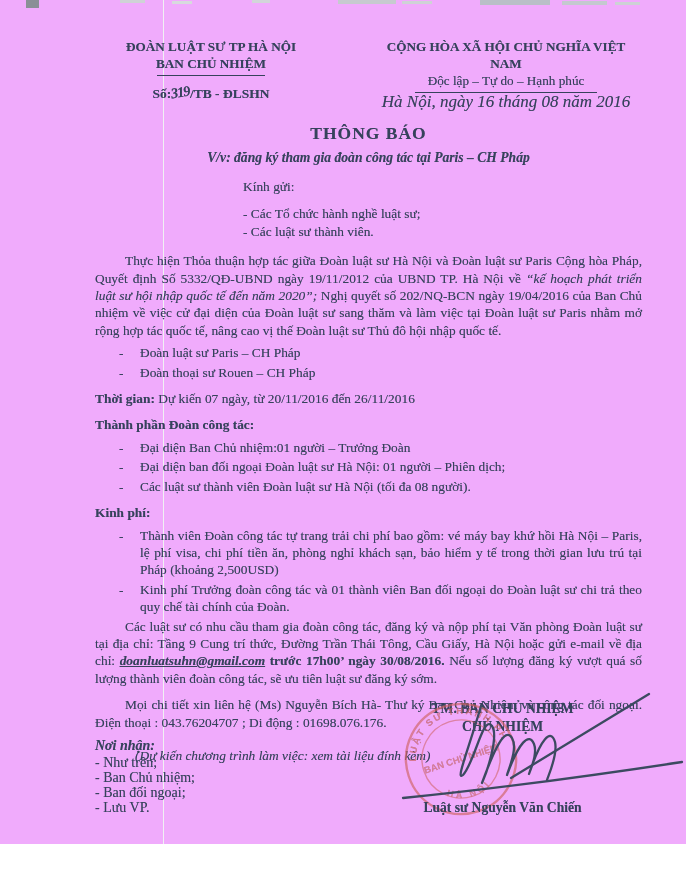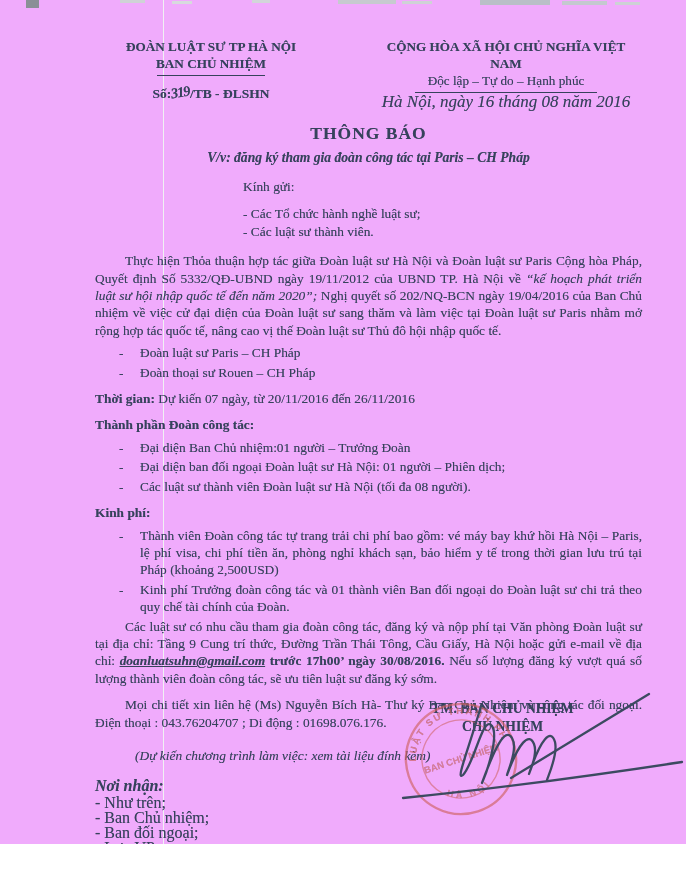--- a/index.html
+++ b/index.html
@@ -40,21 +40,21 @@
   .inline-lbl{font-weight:bold;text-align:center;}
   .email{font-weight:bold;font-style:italic;text-decoration:underline;}
   .deadline{font-weight:bold;}
   .note{margin-top:16px;margin-left:40px;font-style:italic;text-indent:0;}
   
   .sig-head{position:absolute;left:395px;top:700px;width:215px;text-align:center;font-weight:bold;font-size:13.6px;line-height:18px;}
   .sig-name{position:absolute;left:385px;top:800px;width:235px;text-align:center;font-weight:bold;font-size:13.6px;}
   .stamp{position:absolute;left:402px;top:700px;width:118px;height:118px;transform:rotate(-18deg);opacity:.82;}
   .signature{position:absolute;left:393px;top:678px;width:293px;height:132px;}
   
-  .recipients{position:absolute;left:95px;top:738px;font-size:16px;line-height:15px;margin-top:40px;}
+  .recipients{position:absolute;left:95px;top:738px;font-size:14px;line-height:15px;}
   .recipients .rh{font-weight:bold;font-style:italic;margin-bottom:2px;}
   
   .artifact{position:absolute;}
   .a1{left:26px;top:0;width:13px;height:8px;background:#8a8f96;}
   .a2{left:120px;top:0;width:25px;height:3px;background:#cfd2d6;}
   .a3{left:172px;top:1px;width:20px;height:3px;background:#d7dadd;}
   .a4{left:252px;top:0;width:18px;height:3px;background:#d2d5d9;}
   .a5{left:338px;top:0;width:58px;height:4px;background:#c6cacf;}
   .a6{left:402px;top:1px;width:30px;height:3px;background:#ced2d6;}
   .a7{left:480px;top:0;width:70px;height:5px;background:#b9bfc7;}
@@ -180,20 +180,21 @@
   </svg>
 
   <svg class="signature" viewBox="0 0 293 132">
     <g fill="none" stroke="#3c4a61" stroke-width="2.3" stroke-linecap="round" stroke-linejoin="round">
       <path d="M88,28 C76,70 62,104 70,97 C82,84 90,36 99,48 C106,58 94,94 89,105 C101,72 112,48 119,60 C125,70 116,90 114,97 C126,64 136,54 141,66 C145,76 138,90 136,96 C148,60 158,50 162,64 C165,76 156,96 154,102"></path>
       <path d="M118,100 L256,16"></path>
       <path d="M10,120 C90,112 210,96 289,84"></path>
     </g>
   </svg>
 
+  <div class="sig-name">Luật sư Nguyễn Văn Chiến</div>
 
   <div class="recipients">
     <div class="rh">Nơi nhận:</div>
     <div>- Như trên;</div>
     <div>- Ban Chủ nhiệm;</div>
     <div>- Ban đối ngoại;</div>
     <div>- Lưu VP.</div>
   </div>
 
 </div>

